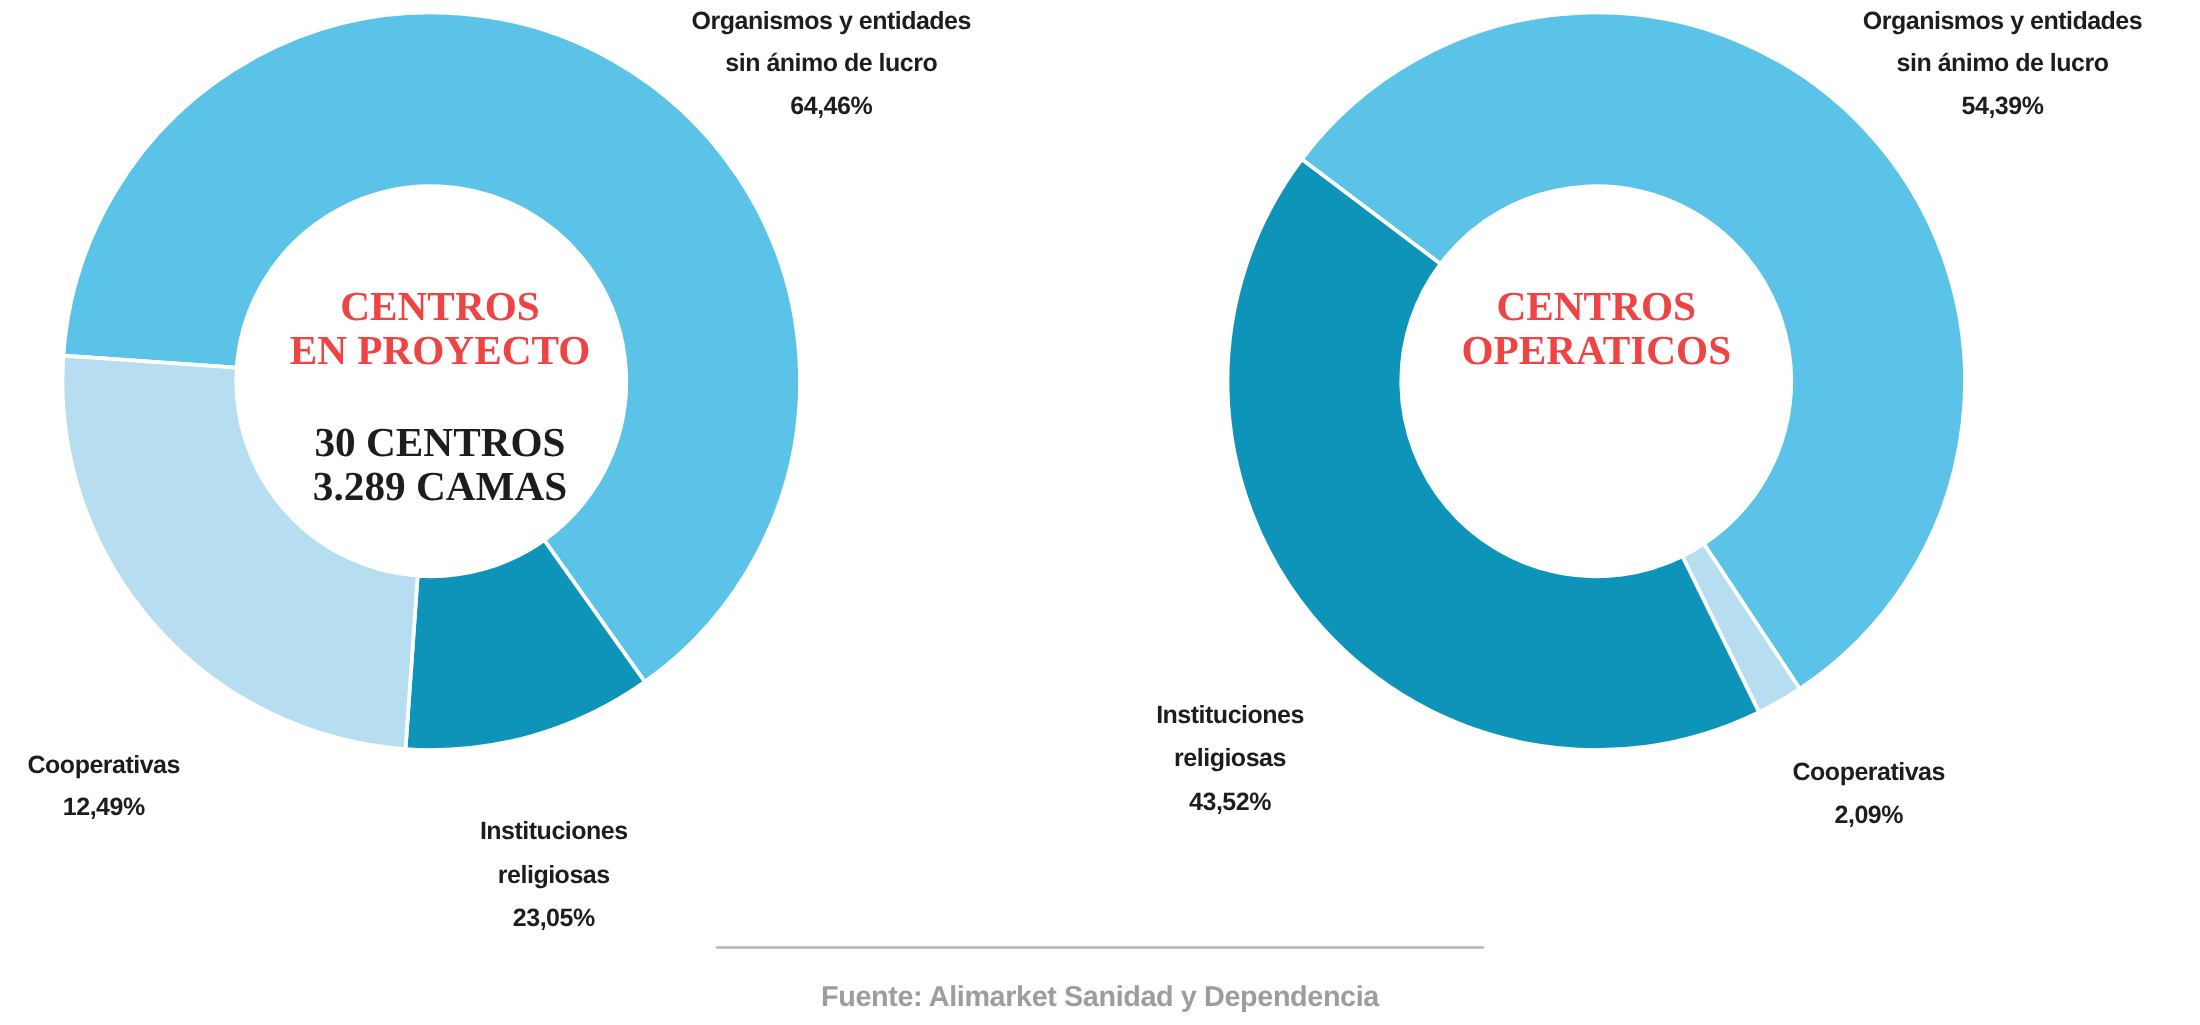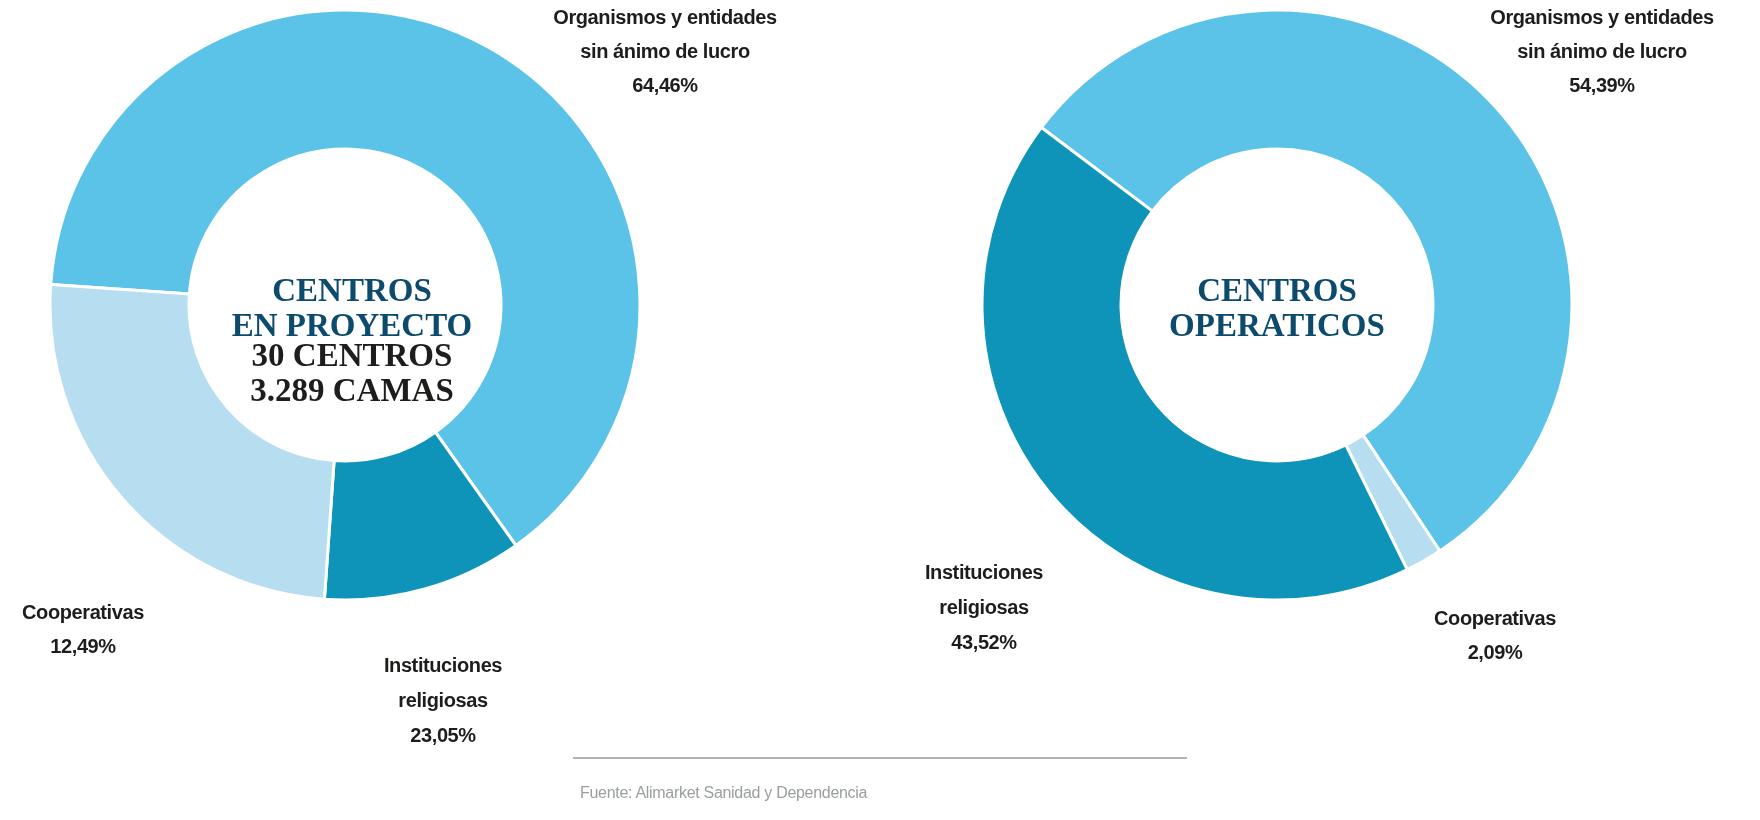--- a/index.html
+++ b/index.html
@@ -33,32 +33,32 @@
   .center-label{
     position:absolute;
     width:320px;
     text-align:center;
     font-family:"Liberation Serif", serif;
     font-weight:bold;
     font-size:33px;
     line-height:35px;
     white-space:pre-line;
   }
-  .center-title{color:#0c4a6e;margin-top:44px;}
+  .center-title{color:#ef4444;}
   .center-stats{color:#1d1d1b;}
   #c0-title{left:192px;top:229px;}
   #c0-stats{left:192px;top:338px;}
   #c1-title{left:1117px;top:229px;}
   #c1-stats{left:1117px;top:338px;}
 
   
   .source-rule{position:absolute;left:573px;top:757px;width:614px;height:2px;background:#b4b4b4;}
   .source-text{
     position:absolute;left:580px;top:784px;width:600px;
-    text-align:left;font-weight:normal;font-size:16px;color:#9a9e9e;letter-spacing:-0.3px;
+    text-align:center;font-weight:bold;font-size:23px;color:#9a9e9e;letter-spacing:-0.3px;
   }
 </style>
 </head>
 <body>
 
 <div class="stage">
 
   <svg id="svg-left" class="donut-svg" viewBox="0 0 600 600">
       <path d="M 5.72 279.42 A 295 295 0 1 1 470.89 540.46 L 390.37 427.16 A 156 156 0 1 0 144.38 289.12 Z" fill="#5cc3e8" stroke="#ffffff" stroke-width="3" stroke-linejoin="round"></path>
       <path d="M 470.89 540.46 A 295 295 0 0 1 279.42 594.28 L 289.12 455.62 A 156 156 0 0 0 390.37 427.16 Z" fill="#0e94b8" stroke="#ffffff" stroke-width="3" stroke-linejoin="round"></path>

